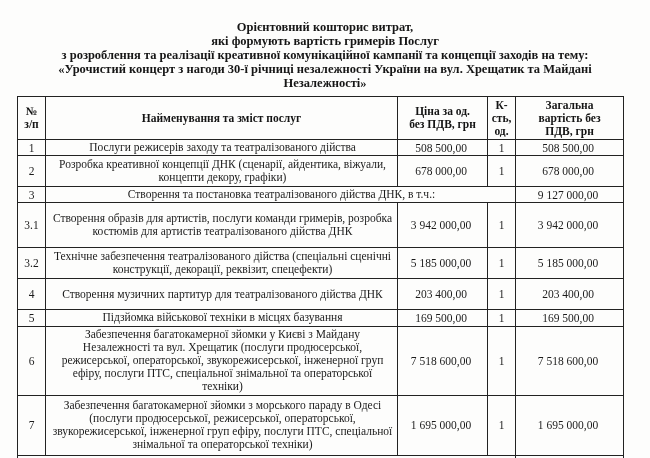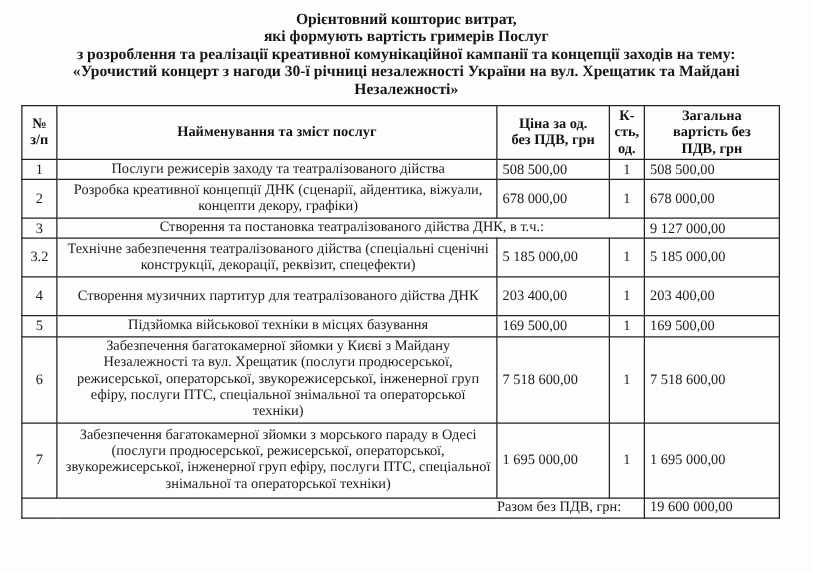--- a/index.html
+++ b/index.html
@@ -10,21 +10,21 @@
   .page {
     position: relative;
     width: 650px;
     height: 458px;
     background: #fdfdfc;
     font-family: "Liberation Serif", "DejaVu Serif", serif;
     color: #1b1b1b;
     overflow: hidden;
   }
   .title-block {
-    padding-top: 8px;
+    padding-top: 20px;
     text-align: center;
     font-weight: bold;
     font-size: 12.5px;
     line-height: 14px;
     color: #161616;
   }
   table.cost-table {
     border-collapse: collapse;
     table-layout: fixed;
     margin: 6px 0 0 17px;
@@ -55,21 +55,21 @@
   td.cell-num {
     text-align: center;
     padding: 1px 2px;
   }
   td.cell-name {
     text-align: center;
     line-height: 13.2px;
     padding: 1px 3px 1px 5px;
   }
   td.cell-money {
-    text-align: left;
+    text-align: center;
     padding-right: 7px;
     white-space: nowrap;
   }
   td.cell-qty {
     text-align: center;
     padding: 1px 2px;
   }
   tr.footer-row { height: 16px; }
   td.cell-footer-label {
     text-align: right;
@@ -125,20 +125,27 @@
           <td class="cell-name">Розробка креативної концепції ДНК (сценарії, айдентика, віжуали, концепти декору, графіки)</td>
           <td class="cell-money">678 000,00</td>
           <td class="cell-qty">1</td>
           <td class="cell-money">678 000,00</td>
         </tr>
         <tr style="height: 15px;">
           <td class="cell-num">3</td>
           <td class="cell-name" colspan="3">Створення та постановка театралізованого дійства ДНК, в т.ч.:</td>
           <td class="cell-money">9 127 000,00</td>
         </tr>
+        <tr style="height: 45px;">
+          <td class="cell-num">3.1</td>
+          <td class="cell-name">Створення образів для артистів, послуги команди гримерів, розробка костюмів для артистів театралізованого дійства ДНК</td>
+          <td class="cell-money">3 942 000,00</td>
+          <td class="cell-qty">1</td>
+          <td class="cell-money">3 942 000,00</td>
+        </tr>
         <tr style="height: 31px;">
           <td class="cell-num">3.2</td>
           <td class="cell-name">Технічне забезпечення театралізованого дійства (спеціальні сценічні конструкції, декорації, реквізит, спецефекти)</td>
           <td class="cell-money">5 185 000,00</td>
           <td class="cell-qty">1</td>
           <td class="cell-money">5 185 000,00</td>
         </tr>
         <tr style="height: 31px;">
           <td class="cell-num">4</td>
           <td class="cell-name">Створення музичних партитур для театралізованого дійства ДНК</td>

